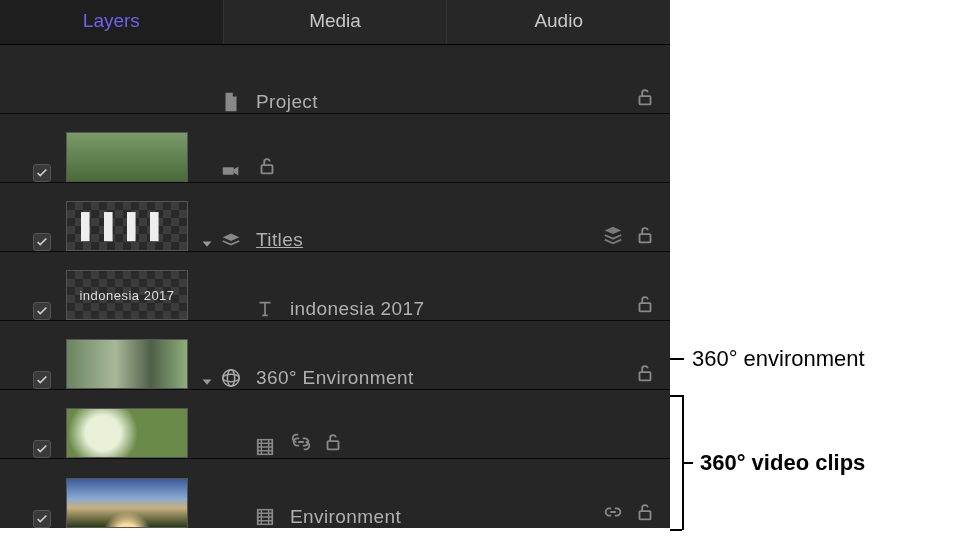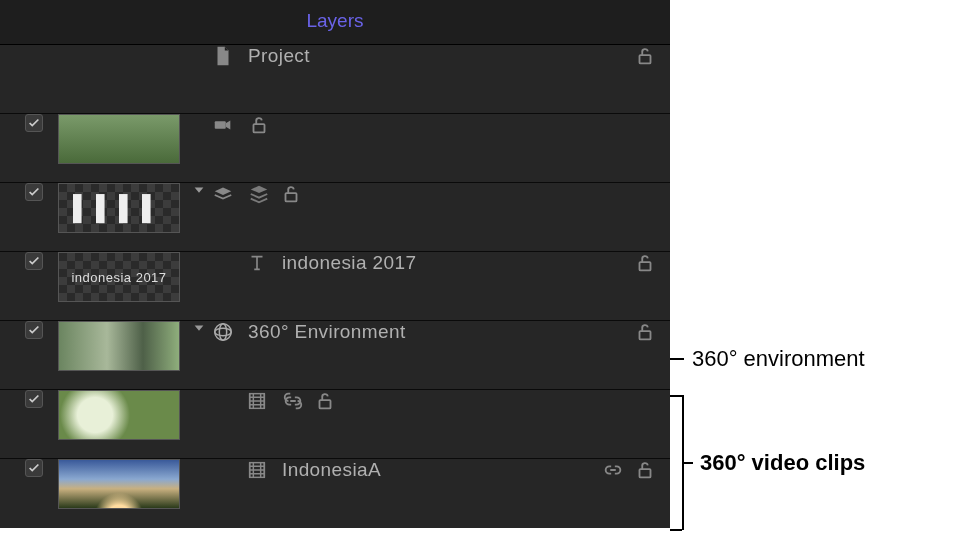--- a/index.html
+++ b/index.html
@@ -33,24 +33,24 @@
     background: #272727;
     cursor: pointer;
   }
   .tab:last-child { border-right: none; }
   .tab.active {
     color: #6a63e8;
     background: #1e1e1e;
   }
   .row {
     display: flex;
-    align-items: flex-start;
+    align-items: flex-end;
     height: 69px;
     border-bottom: 1px solid #0a0a0a;
-    padding: 0 14px 0 14px;
+    padding: 0 14px 0 22px;
     background: #262626;
   }
   .chkcol { width: 40px; display:flex; justify-content:center; }
   .chk {
     width: 18px; height: 18px;
     background: #3a3a3a;
     border: 1px solid #555;
     border-radius: 3px;
     display: flex; align-items: center; justify-content: center;
   }
@@ -117,20 +117,22 @@
   }
   .tick { position:absolute; background:#000; }
 </style>
 </head>
 <body>
 
 <div class="panel">
 
   <div class="tabs">
     <div class="tab active">Layers</div>
+    <div class="tab">Media</div>
+    <div class="tab">Audio</div>
   </div>
 
   <div class="row">
     <div class="chkcol"></div>
     <div class="thumb-spacer"></div>
     <div class="disc"></div>
     <div class="ticon">
       <svg viewBox="0 0 24 24" fill="#888">
           <path d="M6 2h8l4 4v16H6z" fill="#888"></path>
           <path d="M14 2v4h4" fill="#1e1e1e"></path>
@@ -189,20 +191,21 @@
       <svg viewBox="0 0 16 16" fill="#999">
           <path d="M3 5l5 6 5-6z"></path>
         </svg>
     </div>
     <div class="ticon">
       <svg viewBox="0 0 24 24" fill="#888">
           <path d="M3 9 12 5l9 4-9 4z"></path>
           <path d="M3 13l9 4 9-4" fill="none" stroke="#888" stroke-width="1.8"></path>
         </svg>
     </div>
+    <div class="label underline">Titles</div>
     <div class="right-icons">
       <span>
         <svg viewBox="0 0 24 24" fill="#7a7a7a">
             <path d="M3 7 12 3l9 4-9 4z"></path>
             <path d="M3 12l9 4 9-4" fill="none" stroke="#7a7a7a" stroke-width="2"></path>
             <path d="M3 17l9 4 9-4" fill="none" stroke="#7a7a7a" stroke-width="2"></path>
           </svg>
       </span>
       <span class="lock">
         <svg viewBox="0 0 24 24" fill="none" stroke="#888" stroke-width="2">
@@ -316,21 +319,21 @@
         </div>
       </div>
     <div class="thumb panoB"></div>
     <div class="disc"></div>
     <div class="ticon">
       <svg viewBox="0 0 24 24" fill="none" stroke="#888" stroke-width="1.6">
           <rect x="4" y="4" width="16" height="16"></rect>
           <path d="M4 4v16M20 4v16M8 4v16M16 4v16M4 8h16M4 12h16M4 16h16"></path>
         </svg>
     </div>
-    <div class="label">IndonesiaA</div>
+    <div class="label">Environment</div>
     <div class="right-icons">
       <span>
         <svg viewBox="0 0 24 24" fill="none" stroke="#888" stroke-width="2">
             <path d="M10 8H8a4 4 0 1 0 0 8h2M14 8h2a4 4 0 1 1 0 8h-2M9 12h6"></path>
           </svg>
       </span>
       <span class="lock">
         <svg viewBox="0 0 24 24" fill="none" stroke="#888" stroke-width="2">
             <rect x="6" y="11" width="12" height="9" rx="1"></rect>
             <path d="M9 11V8a3 3 0 0 1 6-1"></path>

